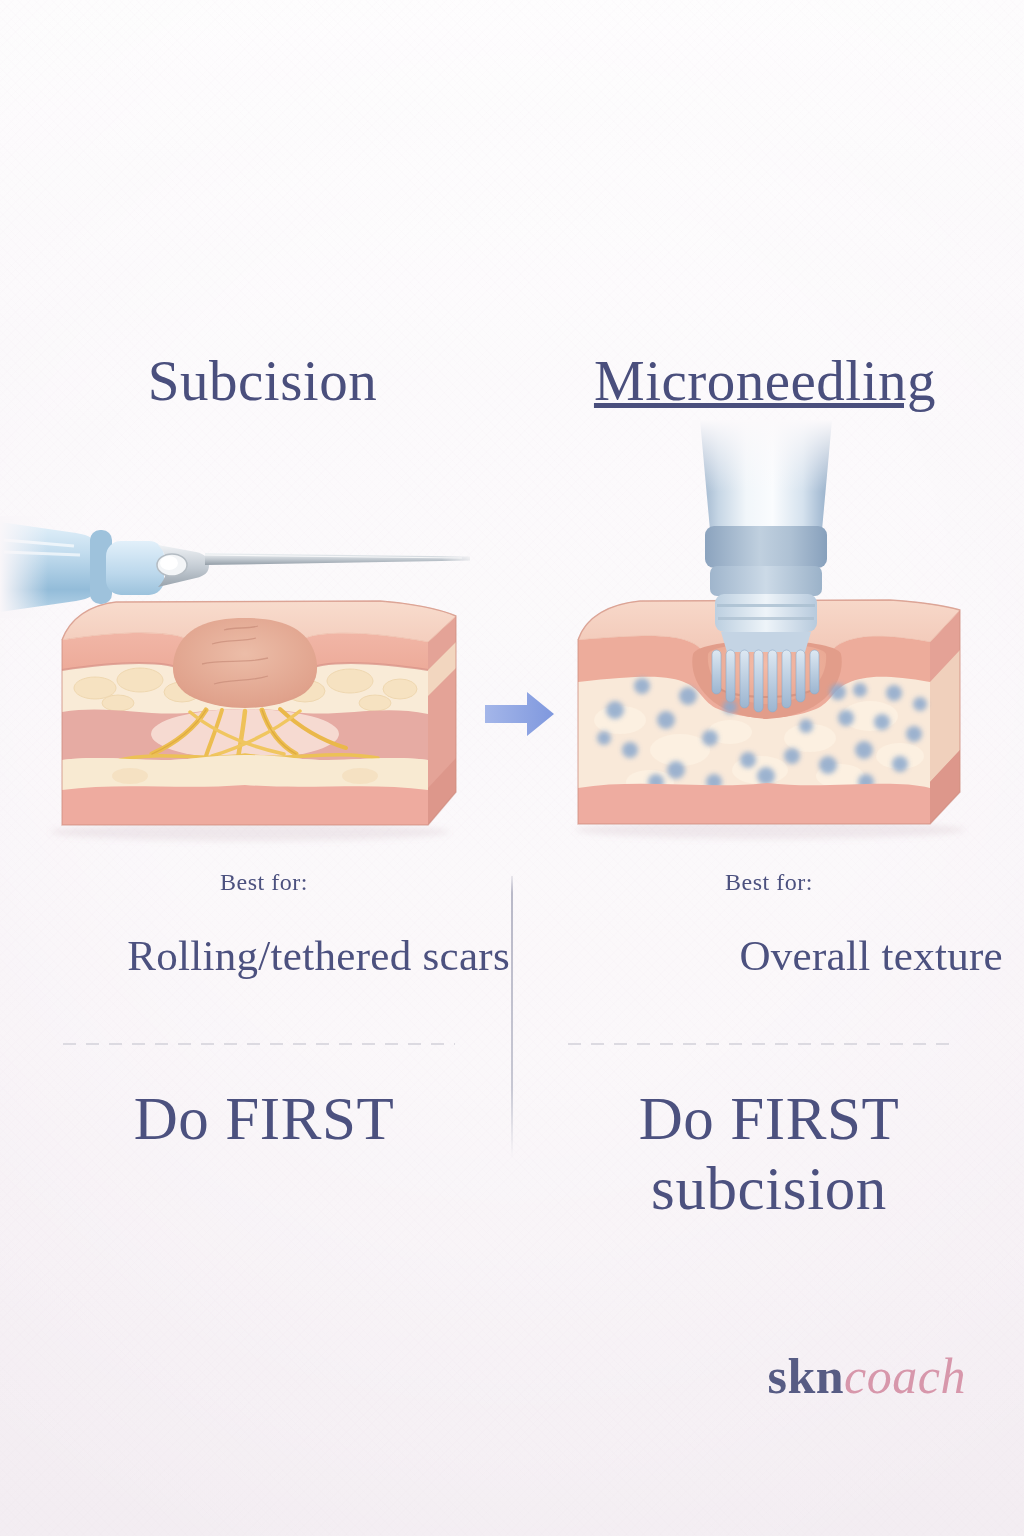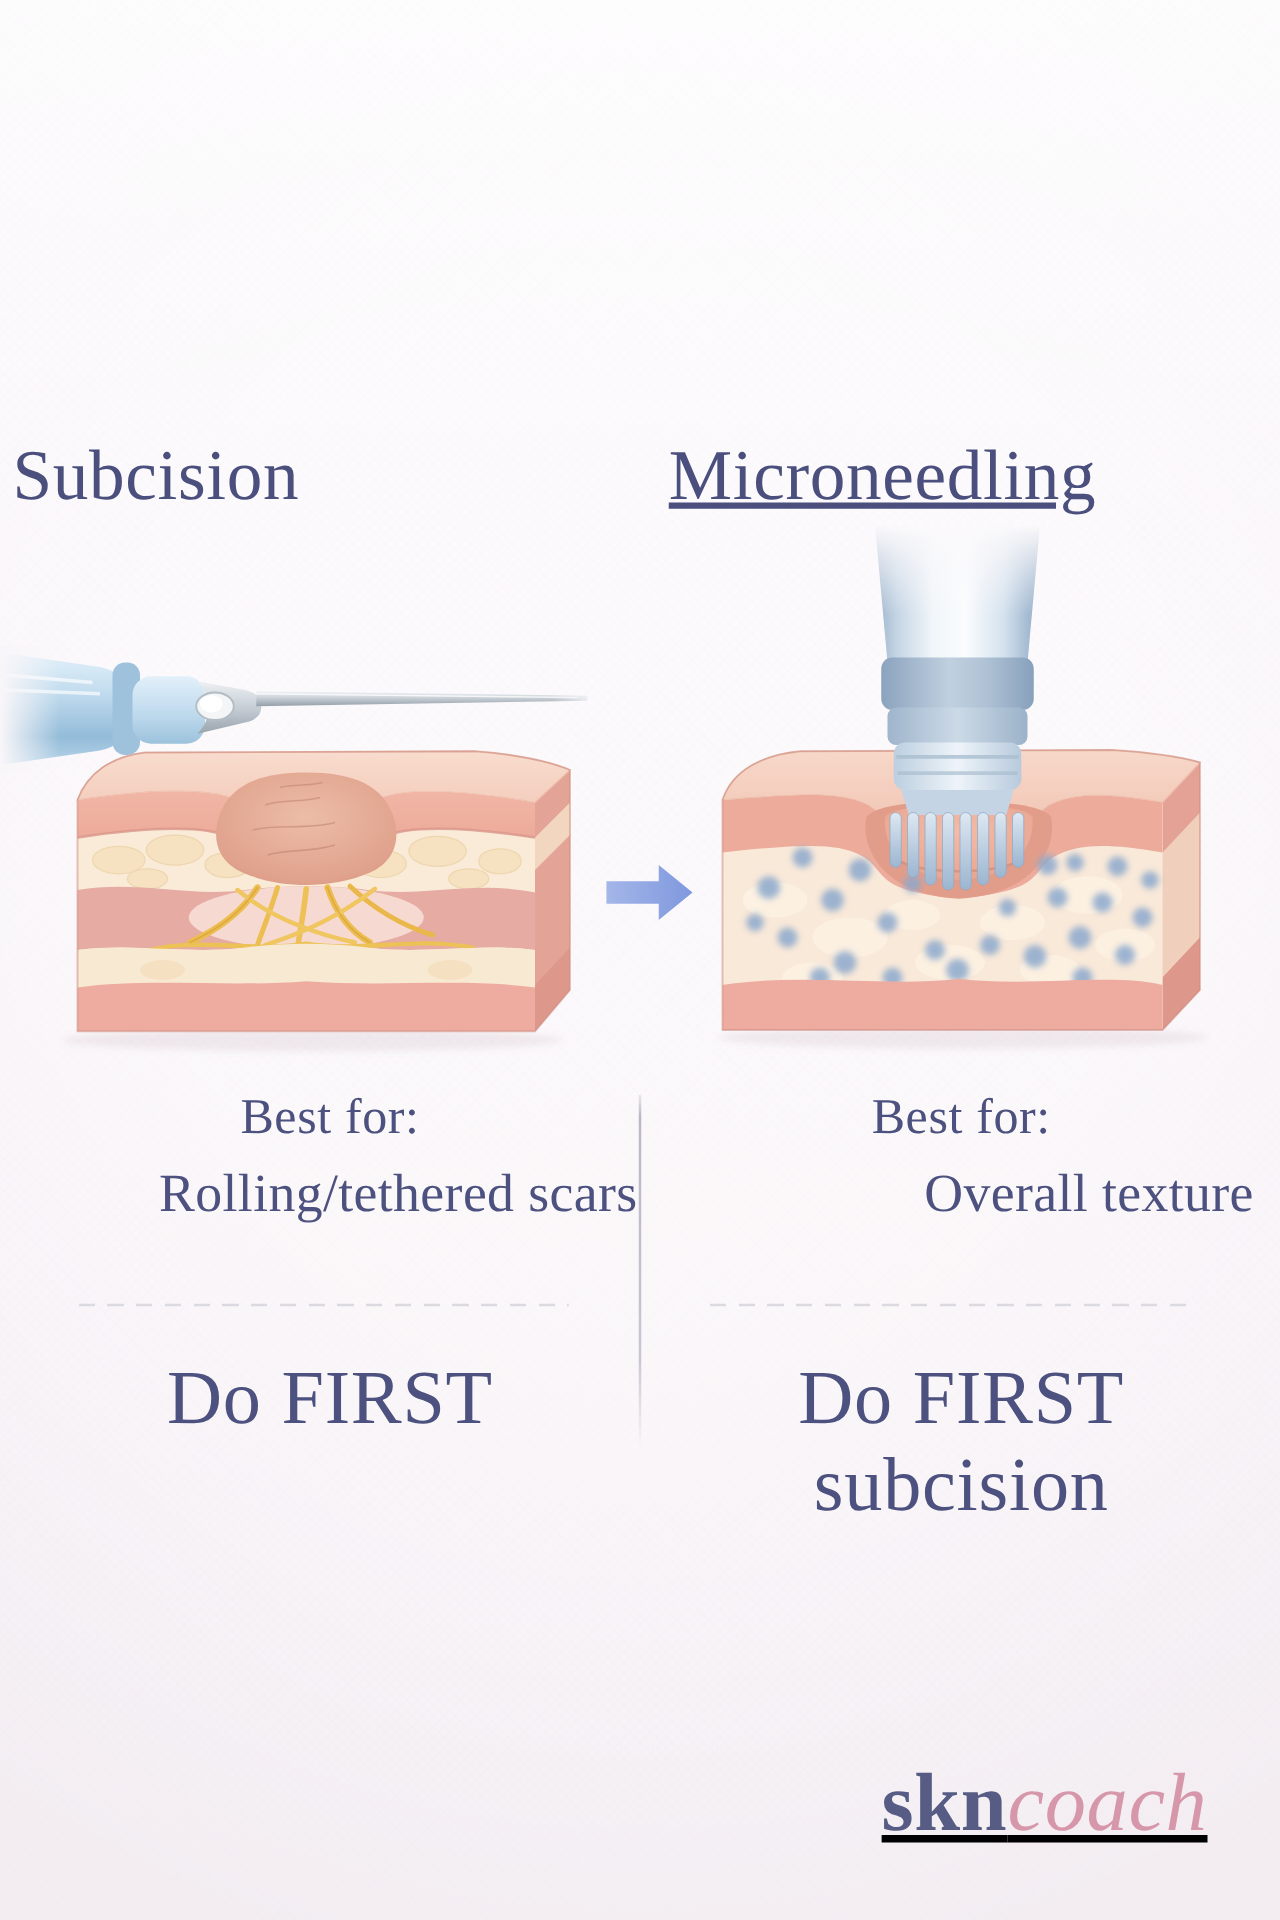--- a/index.html
+++ b/index.html
@@ -11,42 +11,42 @@
       linear-gradient(180deg,#fdfcfd 0%,#f8f4f8 28%,#f6f0f5 62%,#f3edf2 100%);
   }
   .canvas::before{
     content:"";position:absolute;inset:0;pointer-events:none;opacity:.5;
     background:
       repeating-linear-gradient(45deg, rgba(216,190,206,.06) 0 1px, transparent 1px 6px),
       repeating-linear-gradient(-45deg, rgba(216,190,206,.06) 0 1px, transparent 1px 6px);
   }
   .abs{position:absolute;}
   .title{
-    top:350px;height:62px;line-height:62px;text-align:left;
+    top:350px;height:62px;line-height:62px;text-align:center;
     font-size:57px;color:#4a4f7d;letter-spacing:.5px;
   }
   .title-left{left:10px;width:505px;}
   .title-right{left:535px;width:460px;text-decoration:underline;}
   .txt{color:#4c517f;text-align:center;}
-  .best-label{top:869px;font-size:40px;letter-spacing:.5px;}
+  .best-label{top:869px;font-size:24px;letter-spacing:.5px;}
   .best-value{top:931px;font-size:43px;letter-spacing:.3px;text-align:right;}
   .seq-note{top:1084px;font-size:61px;letter-spacing:.6px;}
   .col-l{left:18px;width:492px;}
   .col-r{left:535px;width:468px;}
   .dash-line{
     top:1043px;height:2px;
     background:repeating-linear-gradient(90deg,#dcdae1 0 13px,rgba(0,0,0,0) 13px 23px);
   }
   .dash-l{left:63px;width:392px;}
   .dash-r{left:568px;width:386px;}
   .v-divider{
     left:511px;top:876px;width:2px;height:282px;
     background:linear-gradient(180deg,rgba(185,185,200,.25) 0%,#b9b9c8 6%,#c7c7d3 75%,rgba(190,190,205,0) 100%);
   }
-  .logo{right:58px;top:1405px;font-size:66px;letter-spacing:.5px;white-space:nowrap;text-decoration:underline;}
+  .logo{right:58px;top:1347px;font-size:50px;letter-spacing:.5px;white-space:nowrap;}
   .logo .p1{color:#575c84;font-weight:bold;}
   .logo .p2{color:#d797ab;font-style:italic;}
   svg{display:block;}
 </style>
 </head>
 <body>
 
 <div class="canvas">
 
   <div class="abs title title-left">Subcision</div>

